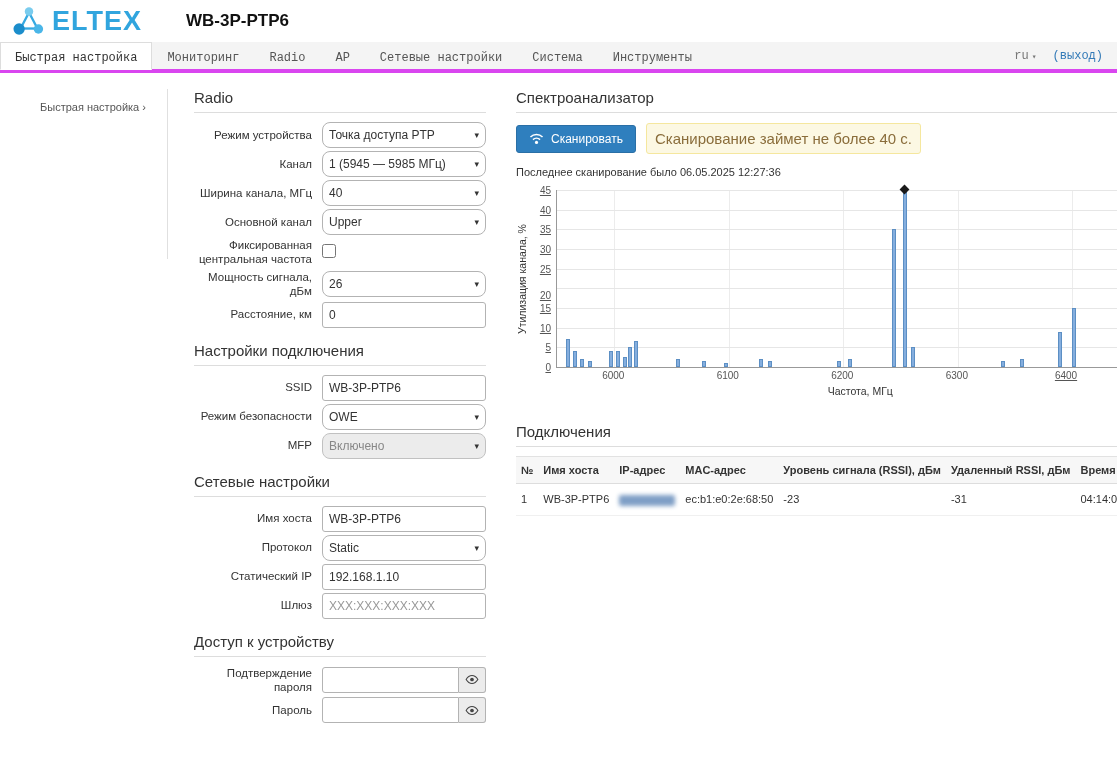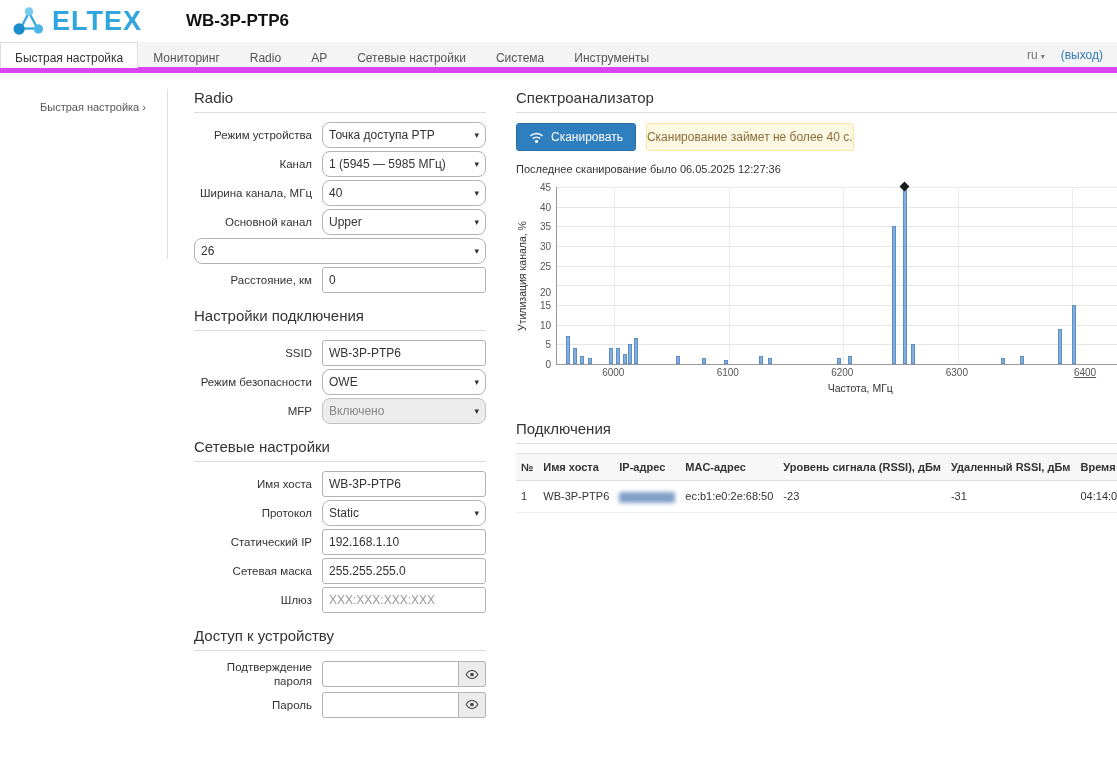--- a/index.html
+++ b/index.html
@@ -7,21 +7,21 @@
   body {
     width:1117px; height:761px; overflow:hidden;
     font-family:"Liberation Sans", sans-serif; font-size:12px; color:#333; background:#fff;
   }
   
   .header { display:flex; align-items:center; height:42px; padding-left:10px; background:#fff; }
   .logo { display:flex; align-items:flex-end; }
   .logo-text { font-size:27px; font-weight:bold; color:#31a5de; letter-spacing:1px; margin-left:4px; }
   .device-title { margin-left:44px; font-size:17px; font-weight:bold; color:#111; }
   
-  .nav { display:flex; align-items:stretch; background:#f4f4f4; border-bottom:6px solid #d946ef; height:31px; font-size:12px; color:#555; }
+  .nav { display:flex; align-items:stretch; background:#f4f4f4; border-bottom:4px solid #d946ef; height:31px; font-size:12px; color:#555;font-family:Liberation Mono, monospace; }
   .nav-tabs { display:flex; }
   .nav-tab { padding:8px 14px 7px; cursor:pointer; border:1px solid transparent; white-space:nowrap; }
   .nav-tab.active { background:#fff; border:1px solid #ddd; border-bottom:1px solid #fff; margin-bottom:-1px; color:#333; }
   .nav-right { margin-left:auto; display:flex; align-items:center; gap:16px; padding-right:14px; }
   .lang { color:#777; cursor:pointer; }
   .lang .caret { font-size:8px; margin-left:3px; color:#777; }
   .logout { color:#337ab7; cursor:pointer; text-decoration:none; }
   
   .content { display:flex; padding-top:16px; }
   .sidebar { width:168px; flex:none; border-right:1px solid #e0e0e0; height:170px; }
@@ -49,29 +49,29 @@
   .select-wrap.disabled select { background:#e4e4e4; color:#555; border-color:#a8a8a8; }
   .checkbox { width:14px; height:14px; margin:0; cursor:pointer; }
   .pw-group { display:flex; }
   .pw-group input { flex:1; border-radius:3px 0 0 3px; }
   .eye-btn { width:27px; height:26px; flex:none; border:1px solid #b3b3b3; border-left:none; border-radius:0 3px 3px 0;
     background:#ececec; display:flex; align-items:center; justify-content:center; cursor:pointer; padding:0; }
   
   .scan-row { display:flex; align-items:center; margin:10px 0 12px; }
   .scan-btn { background:#2f7fbe; color:#fff; border:1px solid #2a6fa6; border-radius:3px; height:28px; padding:0 12px;
     display:inline-flex; align-items:center; gap:7px; font-size:12px; cursor:pointer; font-family:inherit; }
-  .scan-note { margin-left:10px; background:#fcf8e3; border:1px solid #f5e79e; color:#8a6d3b; padding:6px 0; border-radius:3px; font-size:12px; }
+  .scan-note { margin-left:10px; background:#fcf8e3; border:1px solid #f5e79e; color:#8a6d3b; padding:6px 8px; border-radius:3px; font-size:15px; }
   .last-scan { font-size:11px; color:#333; margin-bottom:12px; }
   .chart { display:flex; margin-top:4px; }
   .y-axis-title { writing-mode:vertical-rl; transform:rotate(180deg); font-size:10.5px; color:#333; width:14px; height:178px; text-align:center; }
   .plot-outer { flex:1; position:relative; }
   .plot { position:relative; height:178px; margin-left:26px; border-left:1px solid #999; border-bottom:1px solid #999; overflow:visible; }
   .hgrid { position:absolute; left:0; right:0; height:1px; background:#e6e6e6; }
   .vgrid { position:absolute; top:0; bottom:0; width:1px; background:#ececec; }
-  .ytick { position:absolute; right:100%; margin-right:6px; font-size:10px; color:#555; }
+  .ytick { position:absolute; right:100%; margin-right:6px; font-size:10px; color:#555;text-decoration:underline; }
   .x-labels { position:relative; height:14px; margin-left:26px; }
   .xtick { position:absolute; top:2px; transform:translateX(-50%); font-size:10px; color:#555; }
   .x-axis-title { margin-left:26px; text-align:center; font-size:10.5px; color:#333; margin-top:3px; }
   .bar { position:absolute; bottom:0; width:4px; background:#85aede; border:1px solid #5c8fc4; }
   .marker { position:absolute; width:7px; height:7px; background:#1a1a1a; transform:rotate(45deg); }
   .chart-tooltip { position:absolute; background:rgba(20,20,20,0.85); color:#fff; font-size:10.5px; font-weight:bold;
     padding:5px 9px; border-radius:3px; line-height:1.5; white-space:nowrap; z-index:5; }
   
   .conn-title { margin-top:26px; }
   .conn-table { width:100%; border-collapse:collapse; font-size:11px; margin-top:2px; }
@@ -140,20 +140,25 @@
           <div class="select-wrap"><select><option>40</option></select><span class="chevron">▾</span></div>
         </div>
       </div>
       <div class="form-row">
         <label class="form-label">Основной канал</label>
         <div class="form-cell">
           <div class="select-wrap"><select><option>Upper</option></select><span class="chevron">▾</span></div>
         </div>
       </div>
       <div class="form-row">
+        <label class="form-label">Фиксированная центральная частота</label>
+        <div class="form-cell"><input class="checkbox" type="checkbox" style=""></div>
+      </div>
+      <div class="form-row">
+        <label class="form-label">Мощность сигнала, дБм</label>
         <div class="form-cell">
           <div class="select-wrap"><select><option>26</option></select><span class="chevron">▾</span></div>
         </div>
       </div>
       <div class="form-row">
         <label class="form-label">Расстояние, км</label>
         <div class="form-cell"><input type="text" value="0" style=""></div>
       </div>
       <div class="section-title">Настройки подключения</div>
       <div class="form-row">
@@ -179,24 +184,20 @@
       </div>
       <div class="form-row">
         <label class="form-label">Протокол</label>
         <div class="form-cell">
           <div class="select-wrap"><select><option>Static</option></select><span class="chevron">▾</span></div>
         </div>
       </div>
       <div class="form-row">
         <label class="form-label">Статический IP</label>
         <div class="form-cell"><input type="text" value="192.168.1.10" style=""></div>
-      </div>
-      <div class="form-row">
-        <label class="form-label">Сетевая маска</label>
-        <div class="form-cell"><input type="text" value="255.255.255.0" style=""></div>
       </div>
       <div class="form-row">
         <label class="form-label">Шлюз</label>
         <div class="form-cell"><input type="text" placeholder="XXX:XXX:XXX:XXX" style=""></div>
       </div>
       <div class="section-title">Доступ к устройству</div>
       <div class="form-row">
         <label class="form-label">Подтверждение пароля</label>
         <div class="form-cell">
           <div class="pw-group">
@@ -294,21 +295,21 @@
             <div class="bar" style="left: 462.977px; height: 7.86667px;"></div>
             <div class="bar" style="left: 500.771px; height: 35.4px;"></div>
             <div class="bar" style="left: 514.514px; height: 59px;"></div>
             <div class="marker" style="left: 344.16px; top: -4px;"></div>
           </div>
         <div class="x-labels">
             <span class="xtick" style="left: 57.2632px;">6000</span>
             <span class="xtick" style="left: 171.789px;">6100</span>
             <span class="xtick" style="left: 286.316px;">6200</span>
             <span class="xtick" style="left: 400.842px;">6300</span>
-            <span class="xtick" style="left: 529px; text-decoration: underline;">6400</span>
+            <span class="xtick" style="left: 510px; text-decoration: underline;">6400</span>
           </div>
         <div class="x-axis-title">Частота, МГц</div>
       </div>
     </div>
 
     <div class="section-title conn-title">Подключения</div>
     <table class="conn-table">
       <thead>
           <tr>
             <th>№</th>

